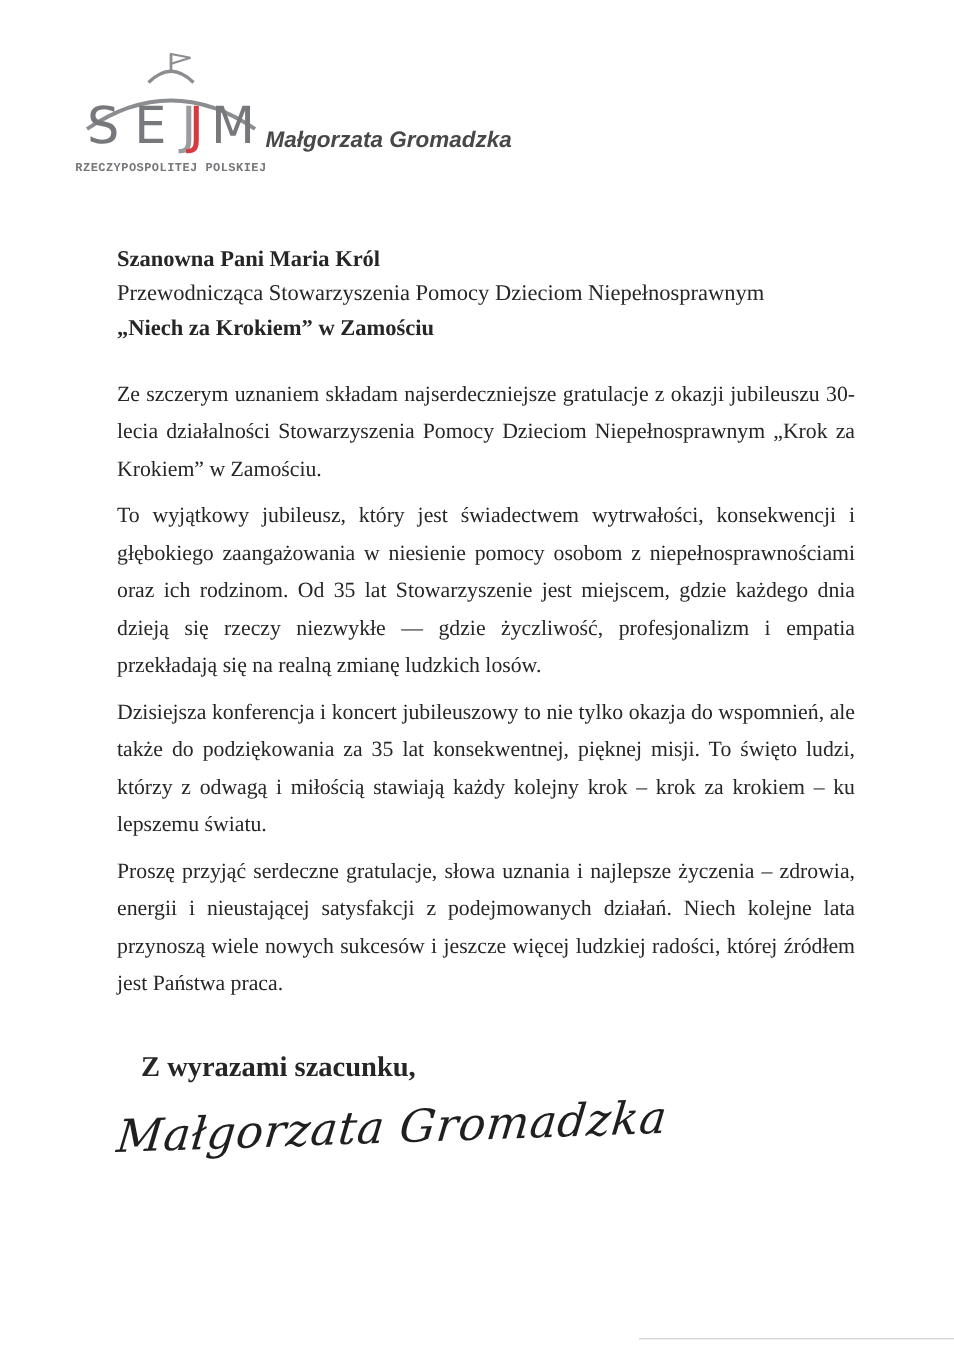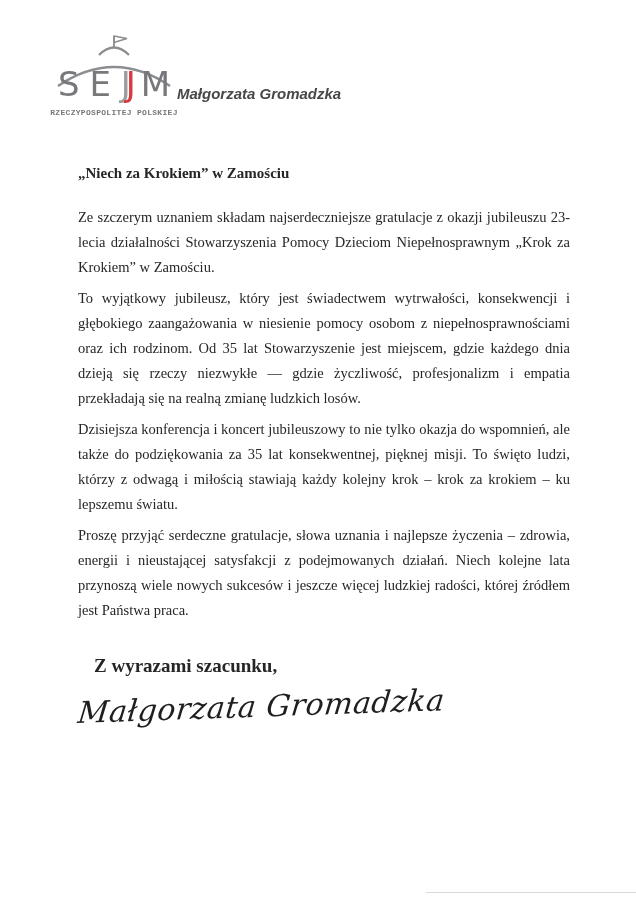--- a/index.html
+++ b/index.html
@@ -100,24 +100,26 @@
     </div>
   </div>
 
   <div class="sender">
     <div>Małgorzata Gromadzka</div>
   </div>
 
   <div class="letter-body">
 
     <div class="recipient">
+      <div class="recipient-name">Szanowna Pani Maria Król</div>
+      <div class="recipient-role">Przewodnicząca Stowarzyszenia Pomocy Dzieciom Niepełnosprawnym</div>
       <div class="recipient-org">„Niech za Krokiem” w Zamościu</div>
     </div>
 
-    <p class="body-para">Ze szczerym uznaniem składam najserdeczniejsze gratulacje z okazji jubileuszu 23-lecia działalności Stowarzyszenia Pomocy Dzieciom Niepełnosprawnym „Krok za Krokiem” w Zamościu.</p>
+    <p class="body-para">Ze szczerym uznaniem składam najserdeczniejsze gratulacje z okazji jubileuszu 30-lecia działalności Stowarzyszenia Pomocy Dzieciom Niepełnosprawnym „Krok za Krokiem” w Zamościu.</p>
     <p class="body-para">To wyjątkowy jubileusz, który jest świadectwem wytrwałości, konsekwencji i głębokiego zaangażowania w niesienie pomocy osobom z niepełnosprawnościami oraz ich rodzinom. Od 35 lat Stowarzyszenie jest miejscem, gdzie każdego dnia dzieją się rzeczy niezwykłe — gdzie życzliwość, profesjonalizm i empatia przekładają się na realną zmianę ludzkich losów.</p>
     <p class="body-para">Dzisiejsza konferencja i koncert jubileuszowy to nie tylko okazja do wspomnień, ale także do podziękowania za 35 lat konsekwentnej, pięknej misji. To święto ludzi, którzy z odwagą i miłością stawiają każdy kolejny krok – krok za krokiem – ku lepszemu światu.</p>
     <p class="body-para">Proszę przyjąć serdeczne gratulacje, słowa uznania i najlepsze życzenia – zdrowia, energii i nieustającej satysfakcji z podejmowanych działań. Niech kolejne lata przynoszą wiele nowych sukcesów i jeszcze więcej ludzkiej radości, której źródłem jest Państwa praca.</p>
 
     <div class="closing">
       <p class="closing-text">Z wyrazami szacunku,</p>
       <div class="signature">Małgorzata Gromadzka</div>
 
     </div>
   </div>

